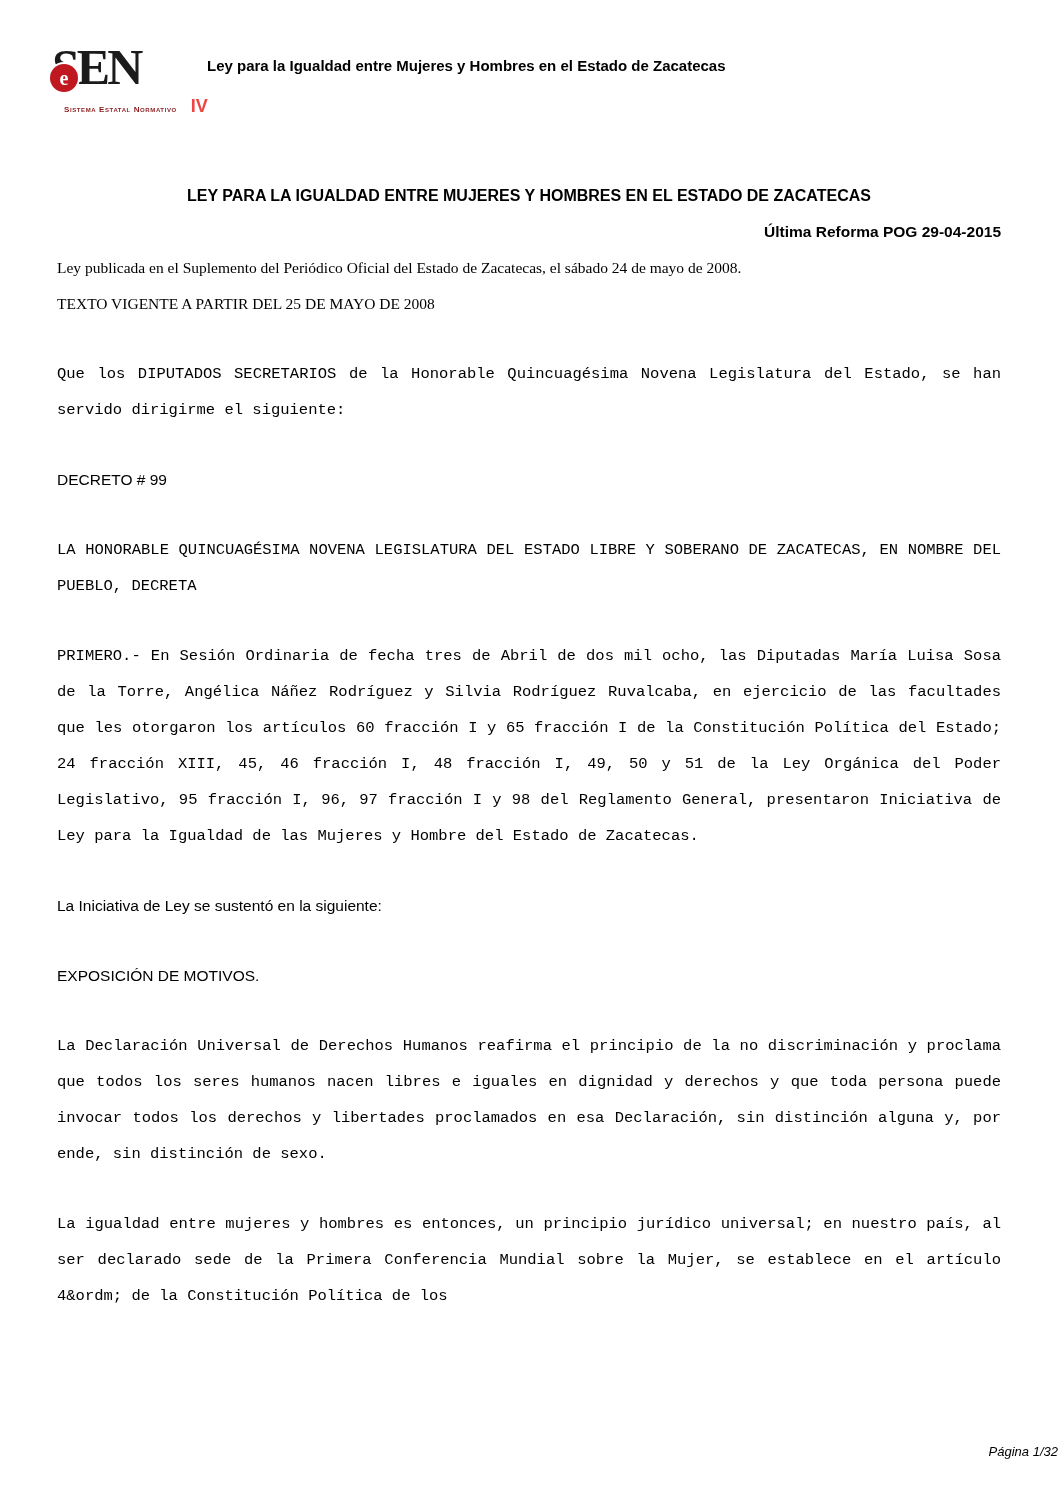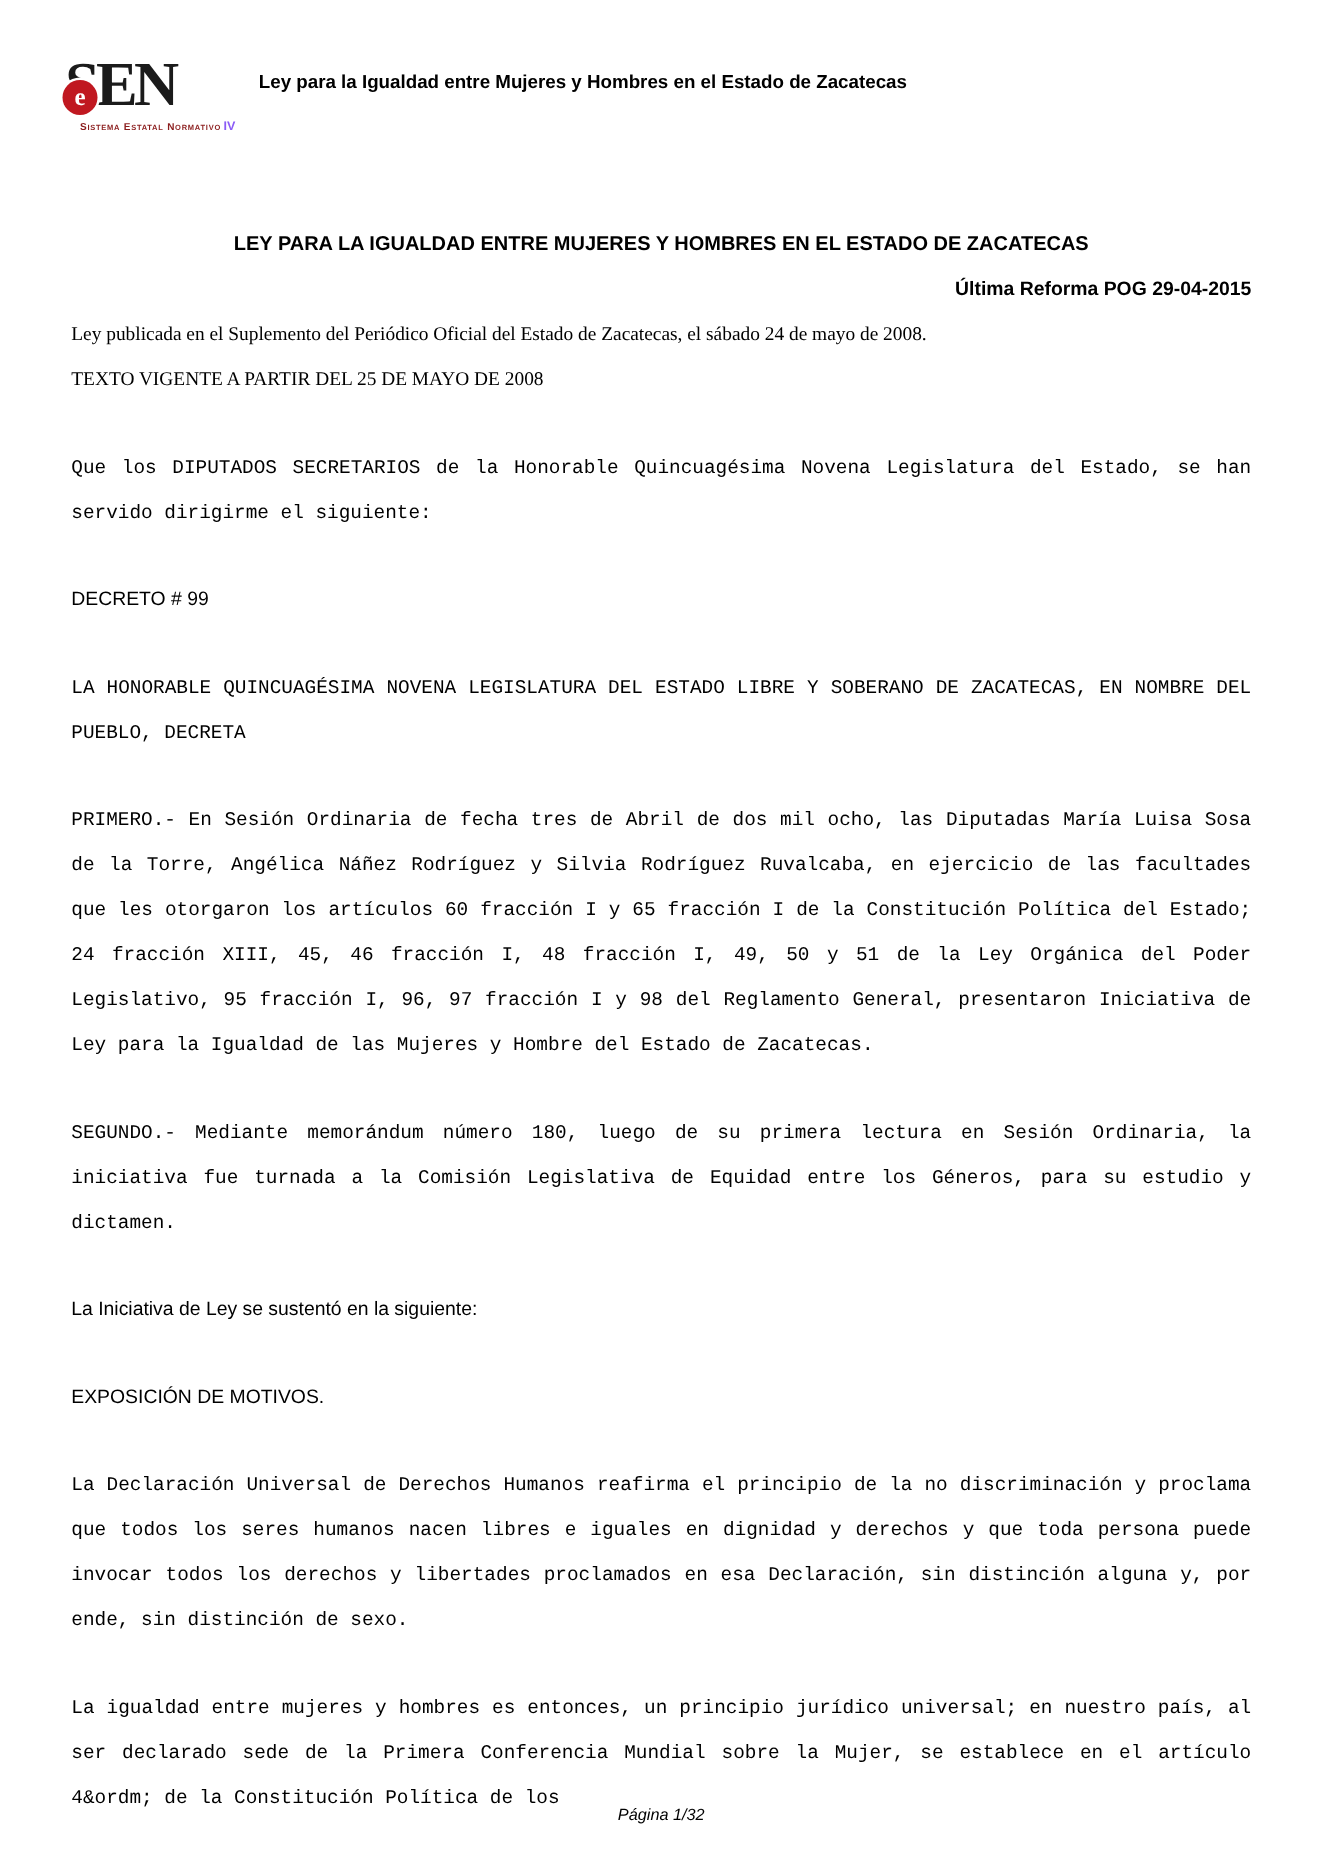--- a/index.html
+++ b/index.html
@@ -43,24 +43,24 @@
   .logo-sub { display: flex; align-items: baseline; margin-top: 2px; white-space: nowrap; }
   .logo-subtitle {
     font-size: 8px;
     letter-spacing: 0.6px;
     font-variant: small-caps;
     font-weight: bold;
     color: #8b1d1d;
     margin-left: 12px;
   }
   .logo-roman {
-    font-size: 10px;
+    font-size: 18px;
     font-weight: bold;
-    color: #8b5cf6;
-    margin-left: 2px;
+    color: #ef4444;
+    margin-left: 14px;
   }
 
   
   .header-title {
     position: absolute;
     left: 207px;
     top: 57px;
     width: 740px;
     font-size: 15px;
     font-weight: bold;
@@ -90,21 +90,21 @@
   .intro-line { margin: 0; font-family: Liberation Serif, serif; }
   .para { margin: 34px 0 0 0; }
   .justify { text-align: justify; font-family: Liberation Mono, monospace; }
 
   
   .footer {
     position: absolute;
     left: 0;
     right: 0;
     bottom: 38px;
-    text-align: center;
+    text-align: right;
     font-style: italic;
     font-size: 13px;
   }
 </style>
 </head>
 <body>
 
 <div class="page">
 
   <div class="logo">
@@ -124,21 +124,20 @@
 
     <p class="doc-title">LEY PARA LA IGUALDAD ENTRE MUJERES Y HOMBRES EN EL ESTADO DE ZACATECAS</p>
     <p class="reform-note">Última Reforma POG 29-04-2015</p>
     <p class="intro-line">Ley publicada en el Suplemento del Periódico Oficial del Estado de Zacatecas, el sábado 24 de mayo de 2008.</p>
     <p class="intro-line">TEXTO VIGENTE A PARTIR DEL 25 DE MAYO DE 2008</p>
 
     <p class="para justify">Que los DIPUTADOS SECRETARIOS de la Honorable Quincuagésima Novena Legislatura del Estado, se han servido dirigirme el siguiente:</p>
     <p class="para">DECRETO # 99</p>
     <p class="para justify">LA HONORABLE QUINCUAGÉSIMA NOVENA LEGISLATURA DEL ESTADO LIBRE Y SOBERANO DE ZACATECAS, EN NOMBRE DEL PUEBLO, DECRETA</p>
     <p class="para justify">PRIMERO.- En Sesión Ordinaria de fecha tres de Abril de dos mil ocho, las Diputadas María Luisa Sosa de la Torre, Angélica Náñez Rodríguez y Silvia Rodríguez Ruvalcaba, en ejercicio de las facultades que les otorgaron los artículos 60 fracción I y 65 fracción I de la Constitución Política del Estado; 24 fracción XIII, 45, 46 fracción I, 48 fracción I, 49, 50 y 51 de la Ley Orgánica del Poder Legislativo, 95 fracción I, 96, 97 fracción I y 98 del Reglamento General, presentaron Iniciativa de Ley para la Igualdad de las Mujeres y Hombre del Estado de Zacatecas.</p>
-    <p class="para justify">SEGUNDO.- Mediante memorándum número 180, luego de su primera lectura en Sesión Ordinaria, la iniciativa fue turnada a la Comisión Legislativa de Equidad entre los Géneros, para su estudio y dictamen.</p>
     <p class="para">La Iniciativa de Ley se sustentó en la siguiente:</p>
     <p class="para">EXPOSICIÓN DE MOTIVOS.</p>
     <p class="para justify">La Declaración Universal de Derechos Humanos reafirma el principio de la no discriminación y proclama que todos los seres humanos nacen libres e iguales en dignidad y derechos y que toda persona puede invocar todos los derechos y libertades proclamados en esa Declaración, sin distinción alguna y, por ende, sin distinción de sexo.</p>
     <p class="para justify">La igualdad entre mujeres y hombres es entonces, un principio jurídico universal; en nuestro país, al ser declarado sede de la Primera Conferencia Mundial sobre la Mujer, se establece en el artículo 4&amp;ordm; de la Constitución Política de los</p>
 
   </div>
 
   <div class="footer">Página 1/32</div>
 
 </div>

